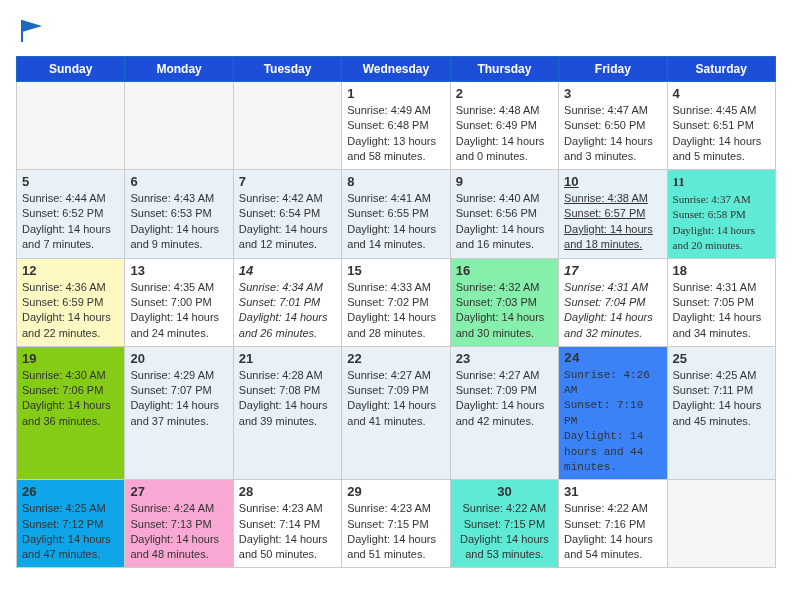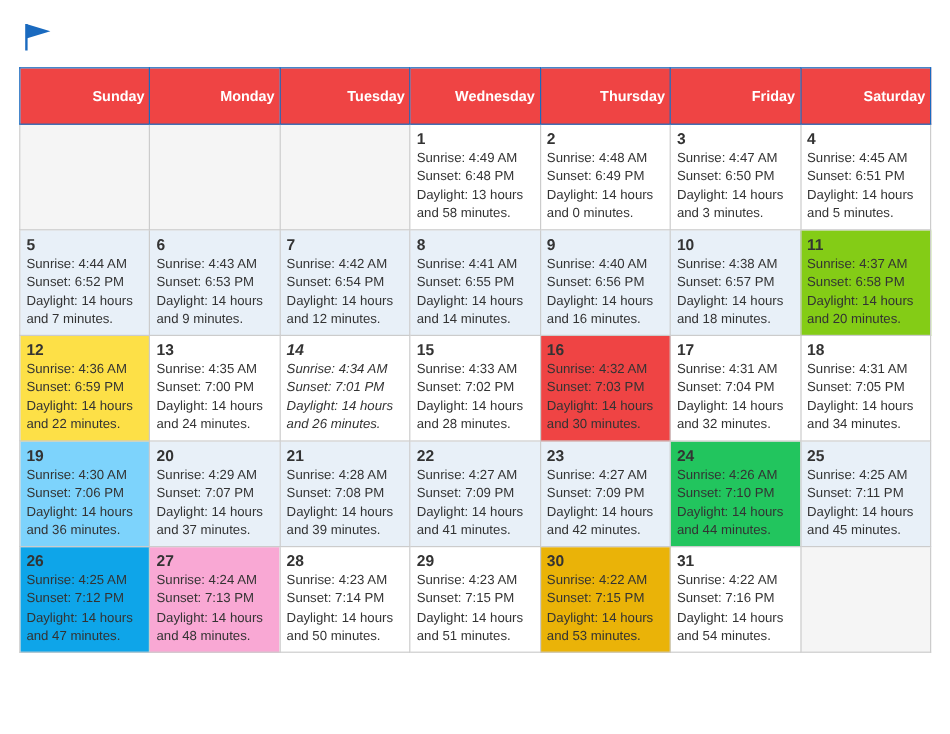--- a/index.html
+++ b/index.html
@@ -43,26 +43,26 @@
     .location {
       font-size: 15px;
       color: #555;
     }
     table {
       width: 100%;
       border-collapse: collapse;
       table-layout: fixed;
     }
     th {
-      background-color: #ef4444;
+      background-color: #1d4ed8;
       color: #fff;
       font-size: 12px;
       font-weight: bold;
-      padding: 16px 4px;
-      text-align: right;
+      padding: 5px 4px;
+      text-align: center;
       border: 1px solid #1a6abf;
     }
     td {
       border: 1px solid #ccc;
       vertical-align: top;
       padding: 4px 5px;
       font-size: 10px;
       color: #333;
       height: 88px;
       background: #fff;
@@ -157,81 +157,81 @@
           <div class="day-info">Sunrise: 4:42 AM<br>Sunset: 6:54 PM<br>Daylight: 14 hours and 12 minutes.</div>
         </td>
         <td style="background: rgb(232, 240, 248);">
           <div class="day-number">8</div>
           <div class="day-info">Sunrise: 4:41 AM<br>Sunset: 6:55 PM<br>Daylight: 14 hours and 14 minutes.</div>
         </td>
         <td style="background: rgb(232, 240, 248);">
           <div class="day-number">9</div>
           <div class="day-info">Sunrise: 4:40 AM<br>Sunset: 6:56 PM<br>Daylight: 14 hours and 16 minutes.</div>
         </td>
-        <td style="background: rgb(232, 240, 248);">
+        <td style="background: rgb(232, 240, 248); text-decoration: underline;">
           <div class="day-number">10</div>
           <div class="day-info">Sunrise: 4:38 AM<br>Sunset: 6:57 PM<br>Daylight: 14 hours and 18 minutes.</div>
         </td>
-        <td style="background: #84cc16;">
+        <td style="background: #5eead4; font-family: Liberation Serif, serif;">
           <div class="day-number">11</div>
           <div class="day-info">Sunrise: 4:37 AM<br>Sunset: 6:58 PM<br>Daylight: 14 hours and 20 minutes.</div>
         </td>
       </tr>
       <tr>
-        <td style="background: #fde047;">
+        <td style="background: #fef9c3;">
           <div class="day-number">12</div>
           <div class="day-info">Sunrise: 4:36 AM<br>Sunset: 6:59 PM<br>Daylight: 14 hours and 22 minutes.</div>
         </td>
         <td style="background: rgb(255, 255, 255); margin-left: 28px;">
           <div class="day-number">13</div>
           <div class="day-info">Sunrise: 4:35 AM<br>Sunset: 7:00 PM<br>Daylight: 14 hours and 24 minutes.</div>
         </td>
         <td style="background: rgb(255, 255, 255); font-style: italic;">
           <div class="day-number">14</div>
           <div class="day-info">Sunrise: 4:34 AM<br>Sunset: 7:01 PM<br>Daylight: 14 hours and 26 minutes.</div>
         </td>
         <td style="background: rgb(255, 255, 255);">
           <div class="day-number">15</div>
           <div class="day-info">Sunrise: 4:33 AM<br>Sunset: 7:02 PM<br>Daylight: 14 hours and 28 minutes.</div>
         </td>
-        <td style="background: #ef4444;">
+        <td style="background: #86efac;">
           <div class="day-number">16</div>
           <div class="day-info">Sunrise: 4:32 AM<br>Sunset: 7:03 PM<br>Daylight: 14 hours and 30 minutes.</div>
         </td>
-        <td style="background: rgb(255, 255, 255);">
+        <td style="background: rgb(255, 255, 255); font-style: italic;">
           <div class="day-number">17</div>
           <div class="day-info">Sunrise: 4:31 AM<br>Sunset: 7:04 PM<br>Daylight: 14 hours and 32 minutes.</div>
         </td>
         <td style="background: rgb(255, 255, 255);">
           <div class="day-number">18</div>
           <div class="day-info">Sunrise: 4:31 AM<br>Sunset: 7:05 PM<br>Daylight: 14 hours and 34 minutes.</div>
         </td>
       </tr>
       <tr>
-        <td style="background: #7dd3fc;">
+        <td style="background: #84cc16;">
           <div class="day-number">19</div>
           <div class="day-info">Sunrise: 4:30 AM<br>Sunset: 7:06 PM<br>Daylight: 14 hours and 36 minutes.</div>
         </td>
         <td style="background: rgb(232, 240, 248);">
           <div class="day-number">20</div>
           <div class="day-info">Sunrise: 4:29 AM<br>Sunset: 7:07 PM<br>Daylight: 14 hours and 37 minutes.</div>
         </td>
         <td style="background: rgb(232, 240, 248);">
           <div class="day-number">21</div>
           <div class="day-info">Sunrise: 4:28 AM<br>Sunset: 7:08 PM<br>Daylight: 14 hours and 39 minutes.</div>
         </td>
         <td style="background: rgb(232, 240, 248);">
           <div class="day-number">22</div>
           <div class="day-info">Sunrise: 4:27 AM<br>Sunset: 7:09 PM<br>Daylight: 14 hours and 41 minutes.</div>
         </td>
         <td style="background: rgb(232, 240, 248);">
           <div class="day-number">23</div>
           <div class="day-info">Sunrise: 4:27 AM<br>Sunset: 7:09 PM<br>Daylight: 14 hours and 42 minutes.</div>
         </td>
-        <td style="background: #22c55e;">
+        <td style="background: #3b82f6; font-family: Liberation Mono, monospace;">
           <div class="day-number">24</div>
           <div class="day-info">Sunrise: 4:26 AM<br>Sunset: 7:10 PM<br>Daylight: 14 hours and 44 minutes.</div>
         </td>
         <td style="background: rgb(232, 240, 248);">
           <div class="day-number">25</div>
           <div class="day-info">Sunrise: 4:25 AM<br>Sunset: 7:11 PM<br>Daylight: 14 hours and 45 minutes.</div>
         </td>
       </tr>
       <tr>
         <td style="background: #0ea5e9;">
@@ -243,21 +243,21 @@
           <div class="day-info">Sunrise: 4:24 AM<br>Sunset: 7:13 PM<br>Daylight: 14 hours and 48 minutes.</div>
         </td>
         <td style="background: rgb(255, 255, 255);">
           <div class="day-number">28</div>
           <div class="day-info">Sunrise: 4:23 AM<br>Sunset: 7:14 PM<br>Daylight: 14 hours and 50 minutes.</div>
         </td>
         <td style="background: rgb(255, 255, 255);">
           <div class="day-number">29</div>
           <div class="day-info">Sunrise: 4:23 AM<br>Sunset: 7:15 PM<br>Daylight: 14 hours and 51 minutes.</div>
         </td>
-        <td style="background: #eab308;">
+        <td style="background: #5eead4; text-align: center;">
           <div class="day-number">30</div>
           <div class="day-info">Sunrise: 4:22 AM<br>Sunset: 7:15 PM<br>Daylight: 14 hours and 53 minutes.</div>
         </td>
         <td style="background: rgb(255, 255, 255);">
           <div class="day-number">31</div>
           <div class="day-info">Sunrise: 4:22 AM<br>Sunset: 7:16 PM<br>Daylight: 14 hours and 54 minutes.</div>
         </td>
         <td class="empty"></td>
       </tr>
     </tbody>

